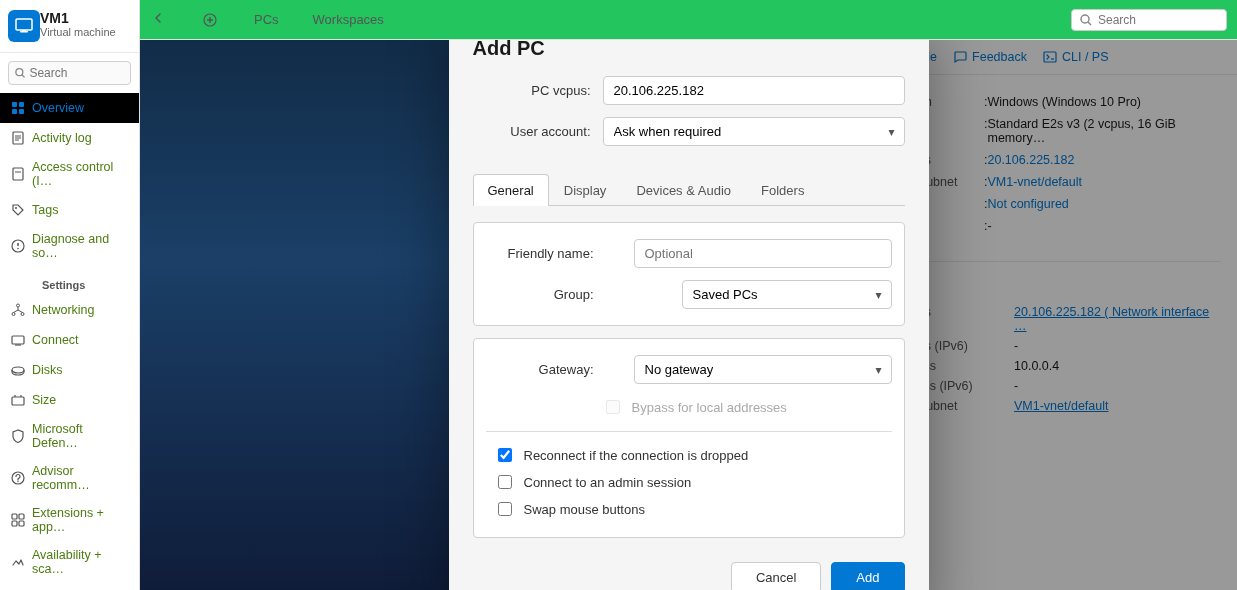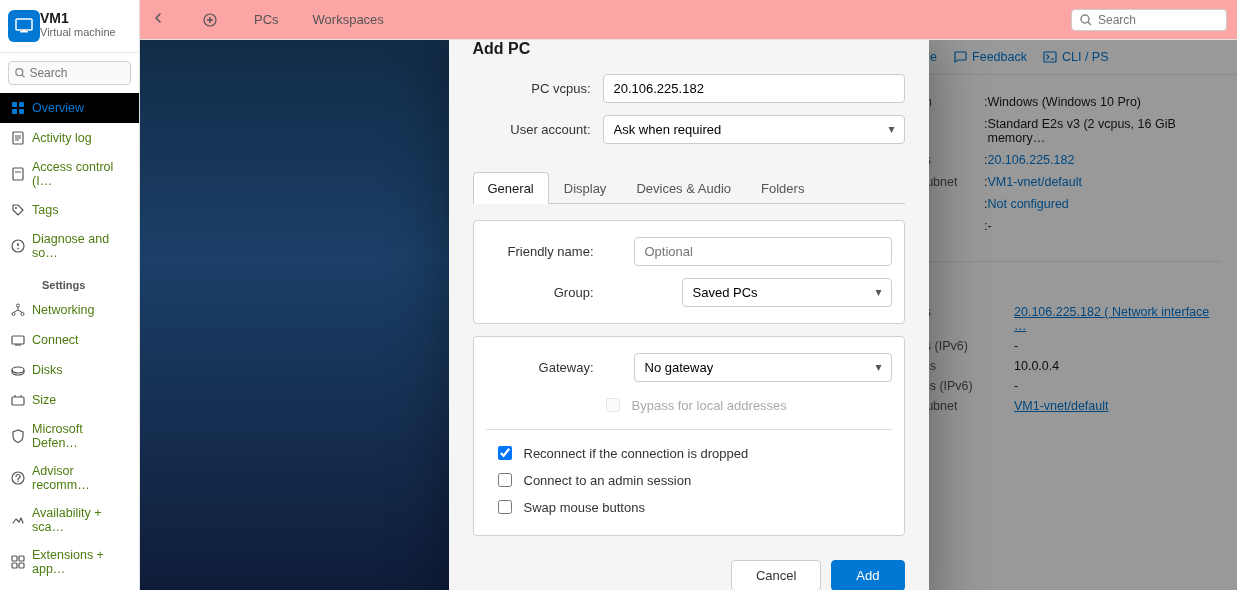--- a/index.html
+++ b/index.html
@@ -14,21 +14,21 @@
     .sidebar-search { margin: 8px; display: flex; align-items: center; border: 1px solid #d0d0d0; border-radius: 4px; padding: 4px 6px; gap: 4px; background: #fafafa; }
     .sidebar-search input { border: none; background: transparent; outline: none; font-size: 12px; color: #333; width: 100%; }
     .sidebar-nav { flex: 1; overflow-y: auto; }
     .sidebar-item { display: flex; align-items: center; gap: 6px; padding: 7px 10px; cursor: pointer; font-size: 12.5px; color: #4d7c0f; }
     .sidebar-item.active { background: #000000; color: #0078d4; font-weight: 500; }
     .sidebar-item .icon { width: 16px; height: 16px; display: flex; align-items: center; justify-content: center; flex-shrink: 0; }
     .sidebar-section-title { padding: 12px 10px 4px; font-size: 11px; font-weight: 600; color: #555; text-transform: none; margin-left: 32px; }
 
     
     .main-area { flex: 1; display: flex; flex-direction: column; position: relative; overflow: hidden; }
-    .top-bar { height: 40px; background: #fca5a5; border-bottom: 1px solid #e0e0e0; display: flex; align-items: center; padding: 0 10px; gap: 20px; }
+    .top-bar { height: 40px; background: #22c55e; border-bottom: 1px solid #e0e0e0; display: flex; align-items: center; padding: 0 10px; gap: 20px; }
     .top-tabs { display: flex; gap: 2px; }
     .top-tab { padding: 6px 16px; font-size: 13px; color: #555; cursor: pointer; border-radius: 4px 4px 0 0; }
     .top-search { display: flex; align-items: center; gap: 6px; border: 1px solid #ccc; border-radius: 4px; padding: 3px 8px; background: white; margin-left: auto; }
     .top-search input { border: none; outline: none; font-size: 12px; width: 120px; }
 
     
     .content-area { flex: 1; display: flex; overflow: hidden; position: relative; }
 
     
     .vm-preview { flex: 1; background: linear-gradient(135deg, #1a3a5c 0%, #2a5a8c 50%, #1a3a5c 100%); position: relative; }
@@ -49,21 +49,21 @@
     .networking-section { padding: 0 16px 16px; }
     .networking-row { display: flex; padding: 3px 0; font-size: 12.5px; }
     .networking-label { width: 180px; color: #555; flex-shrink: 0; }
     .networking-value { color: #1a1a1a; }
     .networking-value.link { color: #0078d4; cursor: pointer; }
 
     
     .modal-overlay { position: absolute; inset: 0; background: rgba(0,0,0,0.4); display: flex; align-items: center; justify-content: center; z-index: 100; }
     .modal { background: #f5f5f5; border-radius: 8px; width: 480px; box-shadow: 0 20px 60px rgba(0,0,0,0.4); overflow: hidden; }
     .modal-header { padding: 20px 24px 16px; }
-    .modal-title { font-size: 16px; font-weight: 600; color: #1a1a1a; }
+    .modal-title { font-size: 20px; font-weight: 600; color: #1a1a1a; }
     .modal-body { padding: 0 24px 16px; }
     .form-row { display: flex; align-items: center; margin-bottom: 12px; }
     .form-label { width: 130px; text-align: right; padding-right: 12px; font-size: 13px; color: #333; flex-shrink: 0; }
     .form-control { flex: 1; }
     .form-input { width: 100%; padding: 6px 10px; border: 1px solid #ccc; border-radius: 4px; font-size: 13px; background: white; outline: none; }
     .form-input.placeholder { color: #aaa; }
     .form-select { width: 100%; padding: 6px 10px; border: 1px solid #ccc; border-radius: 4px; font-size: 13px; background: white; outline: none; appearance: none; -webkit-appearance: none; cursor: pointer; }
     .select-wrapper { position: relative; }
     .select-wrapper::after { content: '▾'; position: absolute; right: 10px; top: 50%; transform: translateY(-50%); color: #555; pointer-events: none; font-size: 12px; }
 
@@ -230,35 +230,35 @@
             <circle cx="7" cy="7" r="6" stroke="#555" stroke-width="1.2" fill="none"></circle>
             <path d="M5 5.5C5 4.4 5.9 3.5 7 3.5S9 4.4 9 5.5c0 .8-.5 1.5-1.2 1.8L7 8v1" stroke="#555" stroke-width="1.2" fill="none" stroke-linecap="round"></path>
             <circle cx="7" cy="10.5" r="0.7" fill="#555"></circle>
           </svg>
       </span>
       <span>Advisor recomm…</span>
     </div>
     <div class="sidebar-item">
       <span class="icon">
         <svg width="14" height="14" viewBox="0 0 14 14" fill="none">
-            <path d="M2 10L5 6l3 3 2-4 2 5" stroke="#555" stroke-width="1.2" fill="none" stroke-linecap="round" stroke-linejoin="round"></path>
-          </svg>
-      </span>
-      <span>Availability + sca…</span>
-    </div>
-    <div class="sidebar-item">
-      <span class="icon">
-        <svg width="14" height="14" viewBox="0 0 14 14" fill="none">
             <rect x="1" y="1" width="5" height="5" rx="1" stroke="#555" stroke-width="1.2" fill="none"></rect>
             <rect x="8" y="1" width="5" height="5" rx="1" stroke="#555" stroke-width="1.2" fill="none"></rect>
             <rect x="1" y="8" width="5" height="5" rx="1" stroke="#555" stroke-width="1.2" fill="none"></rect>
             <rect x="8" y="8" width="5" height="5" rx="1" stroke="#555" stroke-width="1.2" fill="none"></rect>
           </svg>
       </span>
       <span>Extensions + app…</span>
+    </div>
+    <div class="sidebar-item">
+      <span class="icon">
+        <svg width="14" height="14" viewBox="0 0 14 14" fill="none">
+            <path d="M2 10L5 6l3 3 2-4 2 5" stroke="#555" stroke-width="1.2" fill="none" stroke-linecap="round" stroke-linejoin="round"></path>
+          </svg>
+      </span>
+      <span>Availability + sca…</span>
     </div>
     <div class="sidebar-item">
       
       
     </div>
   </div>
 </div>
 
 <div class="main-area">
 

